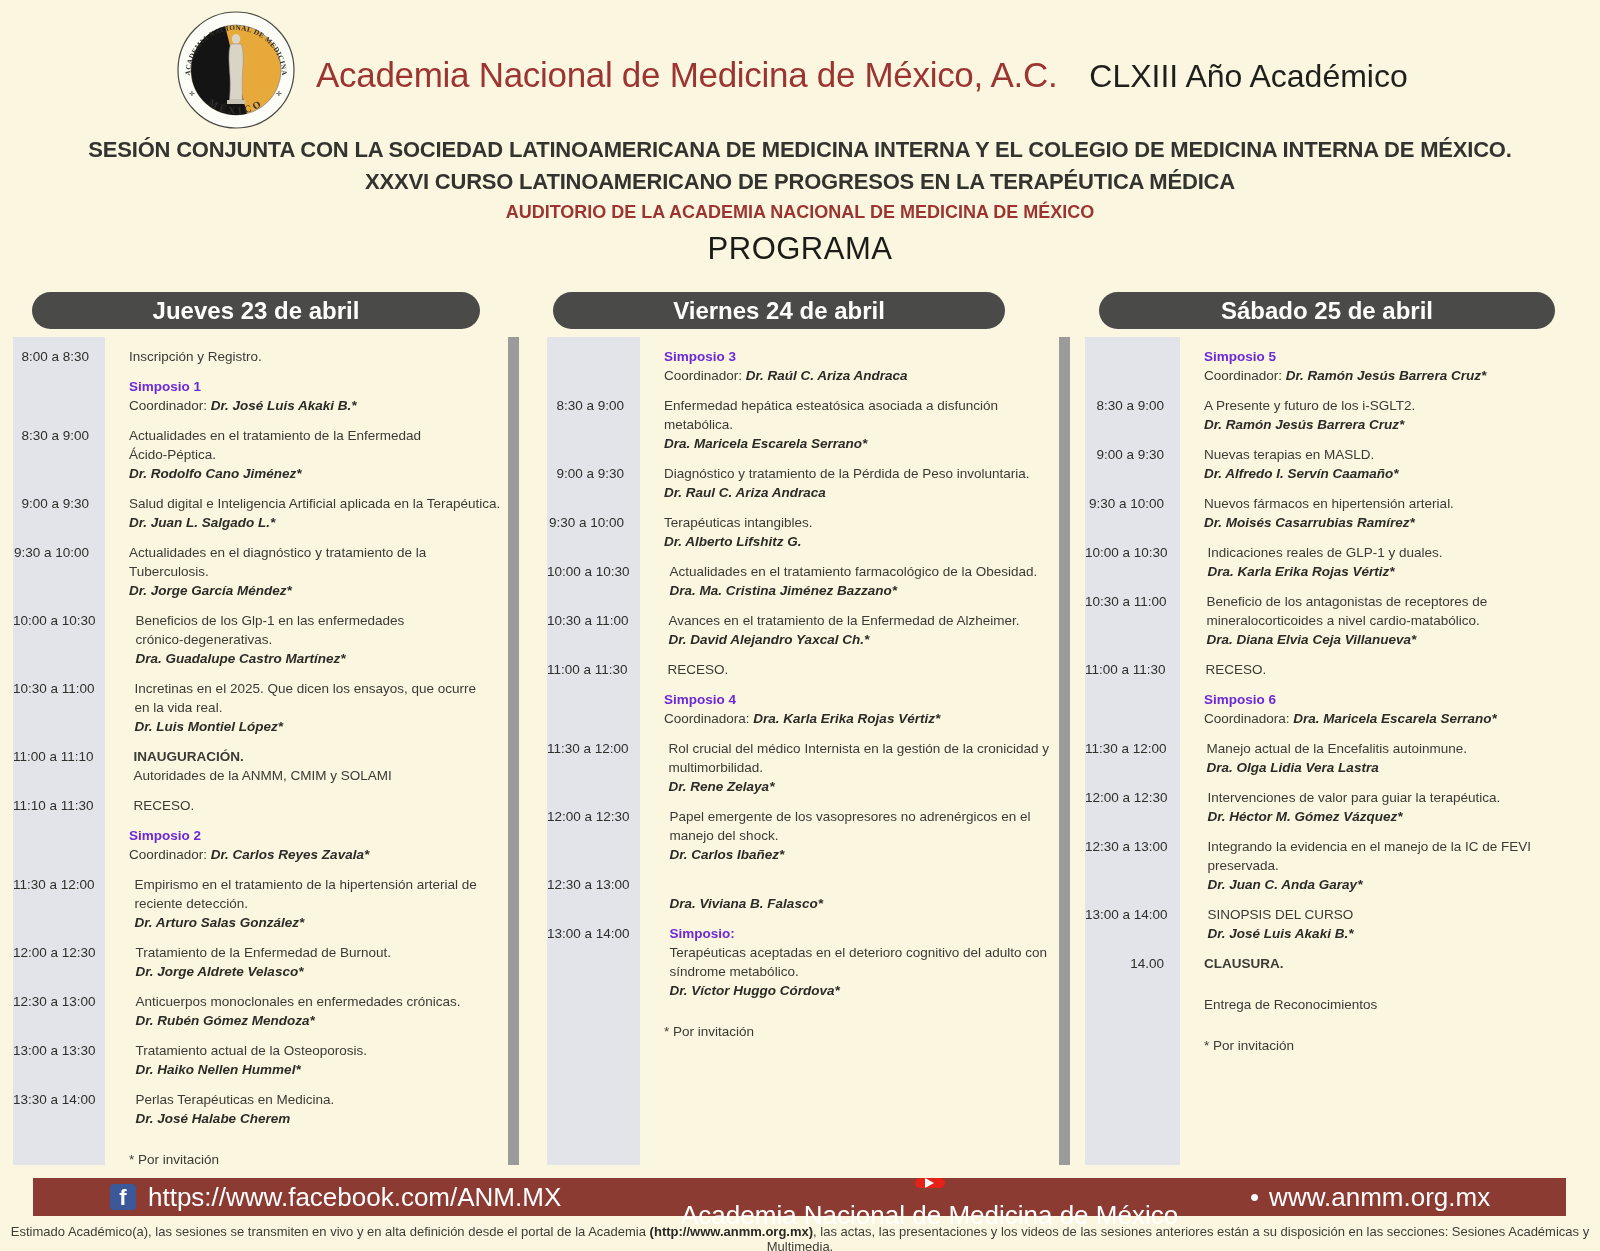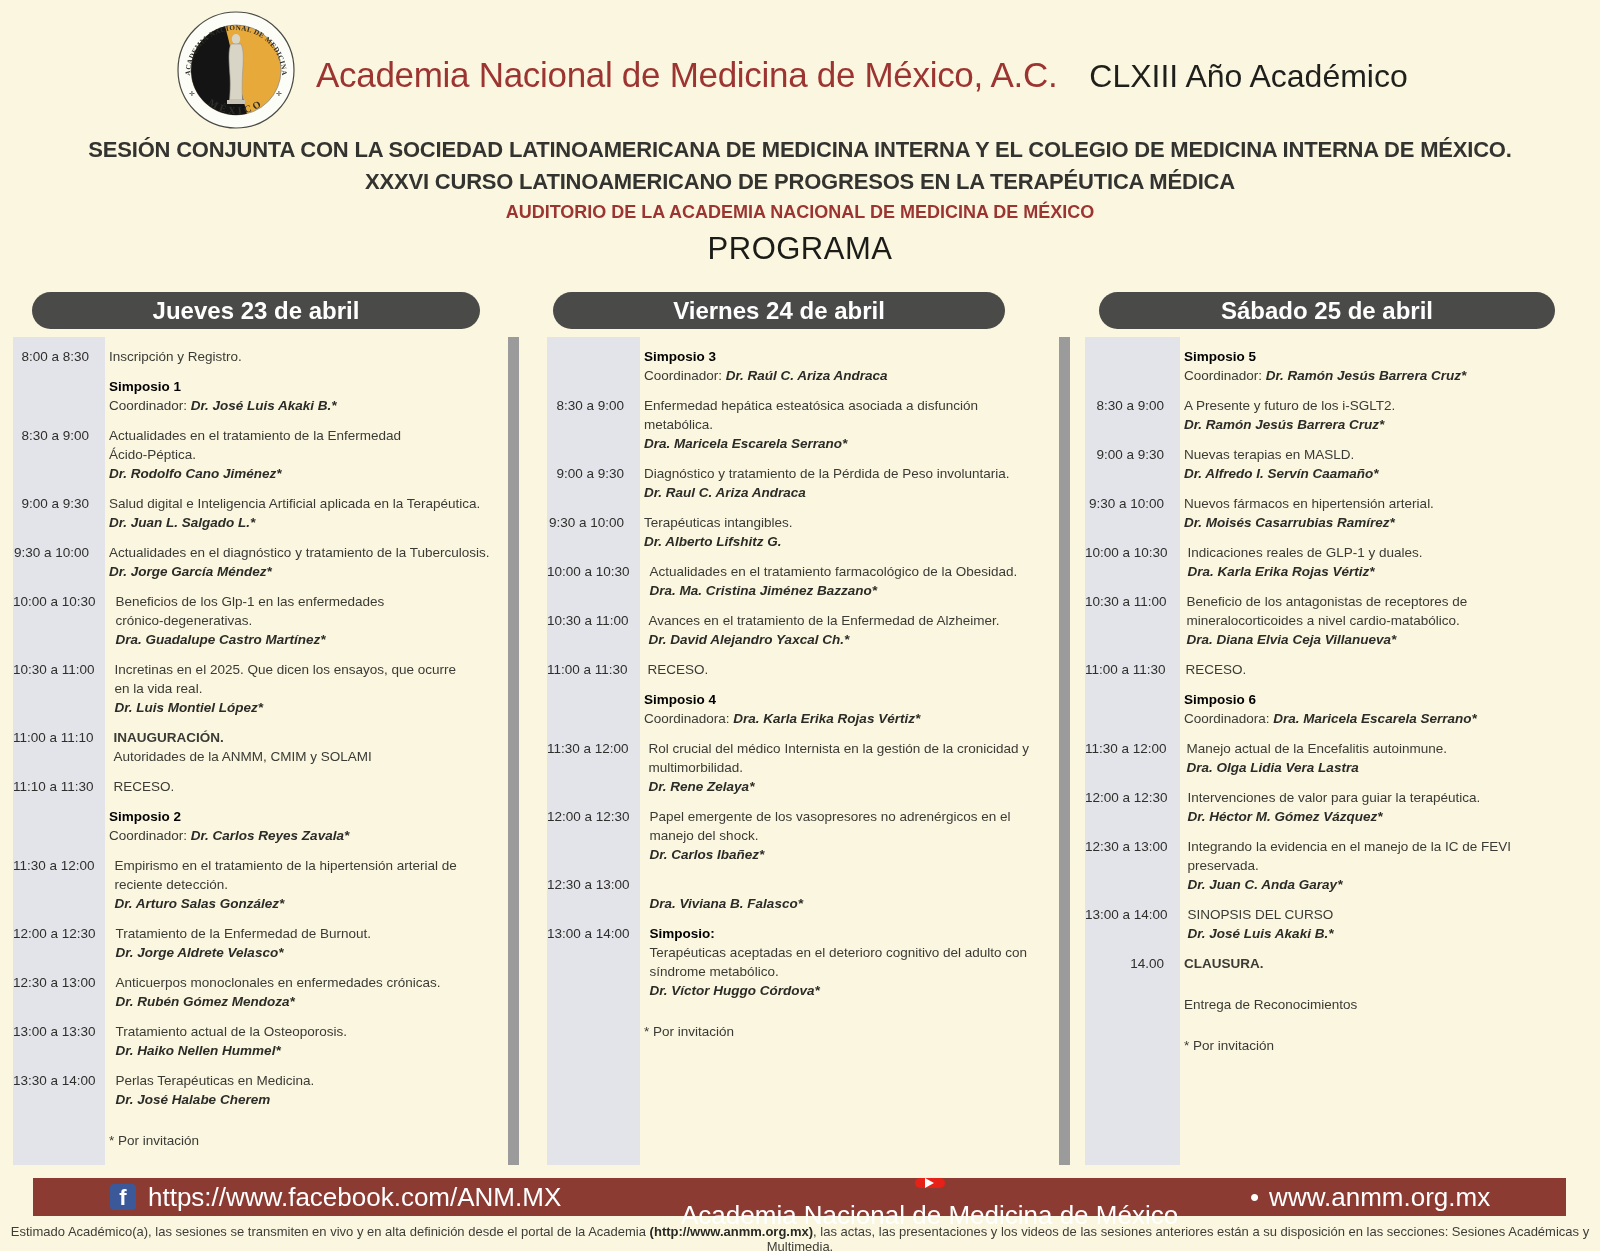--- a/index.html
+++ b/index.html
@@ -25,22 +25,22 @@
   .columns{position:absolute;inset:0;}
   .col{position:absolute;top:290px;}
   .pill{position:absolute;top:2px;height:37px;background:#4A4A49;border-radius:19px;
         color:#FFFFFF;font-weight:bold;font-size:24px;text-align:center;line-height:37px;}
   .gutter{position:absolute;left:0;top:47px;height:828px;background:#E3E4E9;}
   .divider{position:absolute;left:100%;top:47px;width:11px;height:828px;background:#9B9B9B;}
   .cbody{position:absolute;top:57px;left:0;right:0;}
   .row{display:flex;margin-bottom:11px;font-size:13.5px;line-height:19px;color:#3B3B36;}
   .row.gapTop{margin-top:22px;}
   .time{text-align:right;padding-right:16px;box-sizing:border-box;white-space:nowrap;color:#2E2E2B;}
-  .content{flex:1;padding-left:4px;}
-  .sym{color:#000000;font-weight:bold;}
+  .content{flex:1;padding-left:24px;}
+  .sym{color:#6d28d9;font-weight:bold;}
   .spk{font-weight:bold;font-style:italic;color:#2B2B27;}
   .title,.subtitle{white-space:pre-line;}
   .title.b{font-weight:bold;}
   .blank{height:19px;}
 
   
   .footbar{position:absolute;left:33px;top:1178px;width:1533px;height:38px;background:#8C3B33;}
   .fgroup{position:absolute;top:0;height:38px;display:flex;align-items:center;gap:12px;color:#FFFFFF;font-size:26px;white-space:nowrap;}
   .fb-group{left:77px;}
   .yt-group{left:648px;flex-direction:column;}

